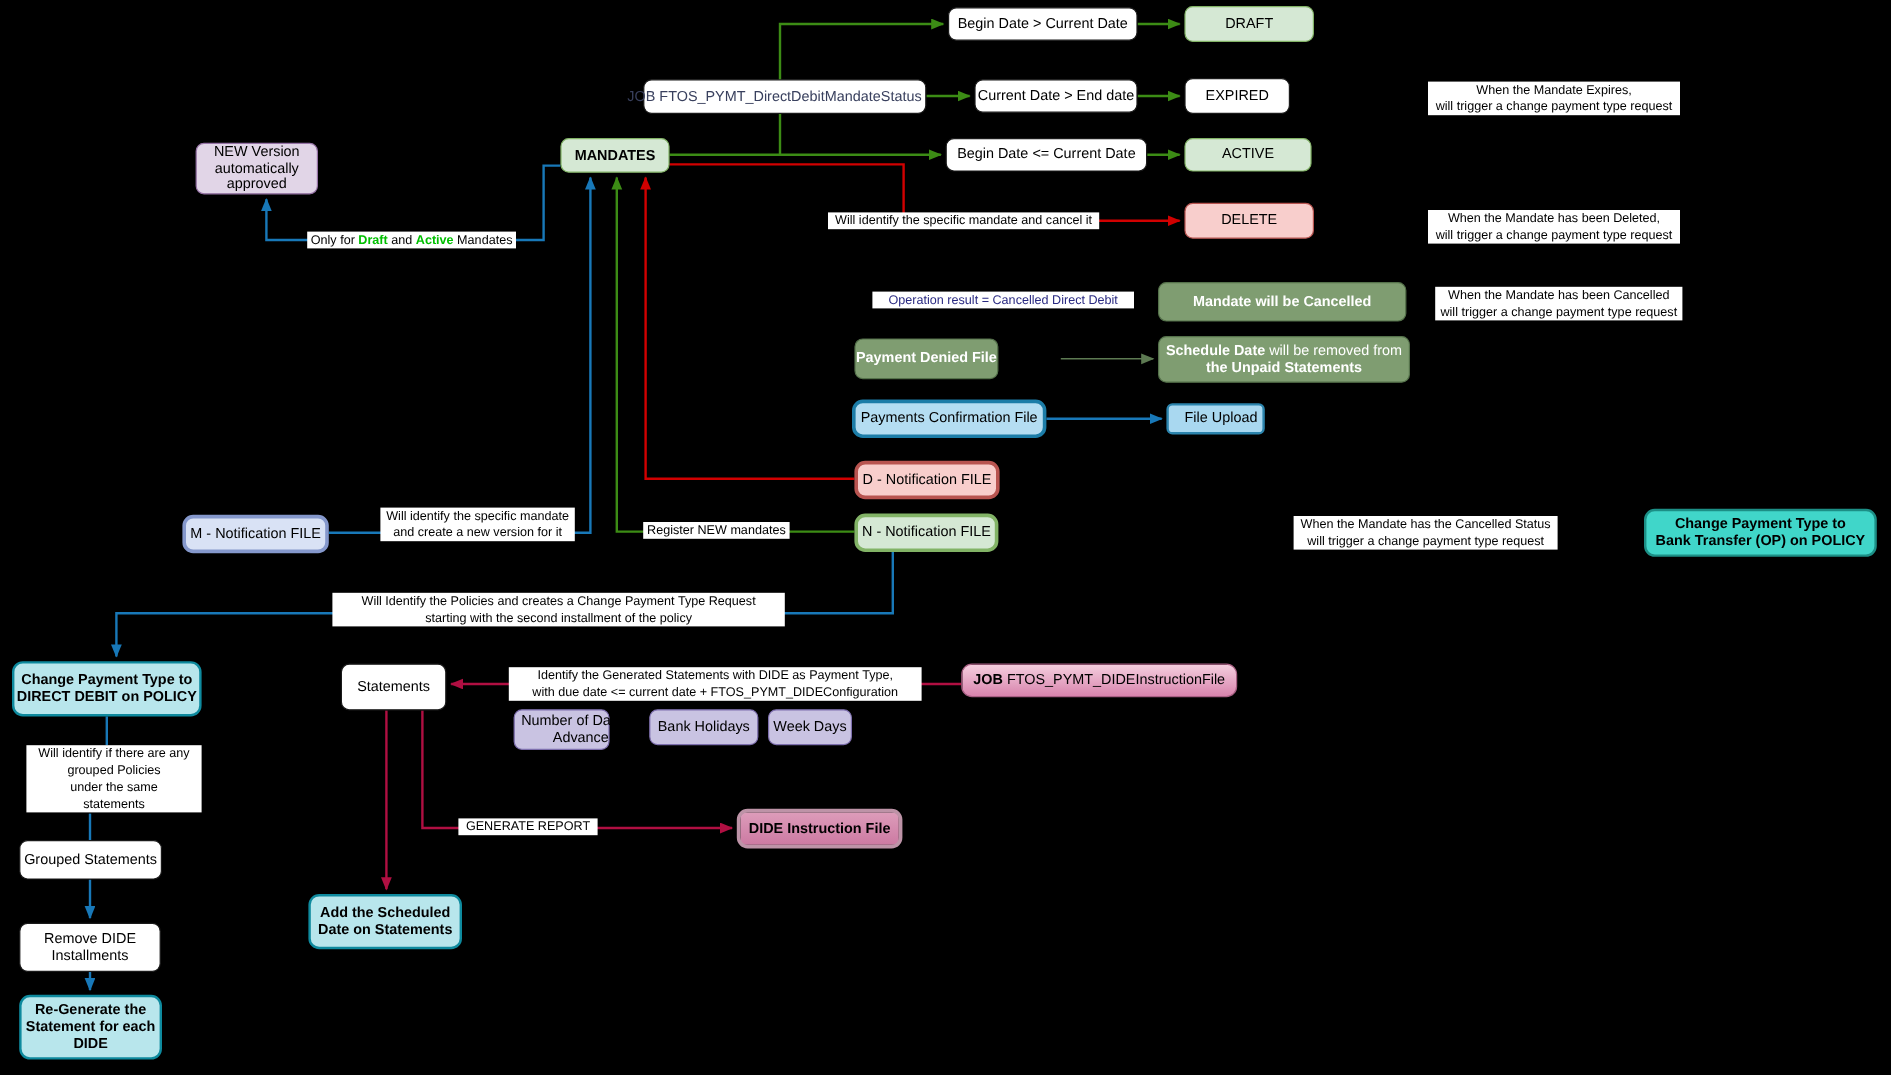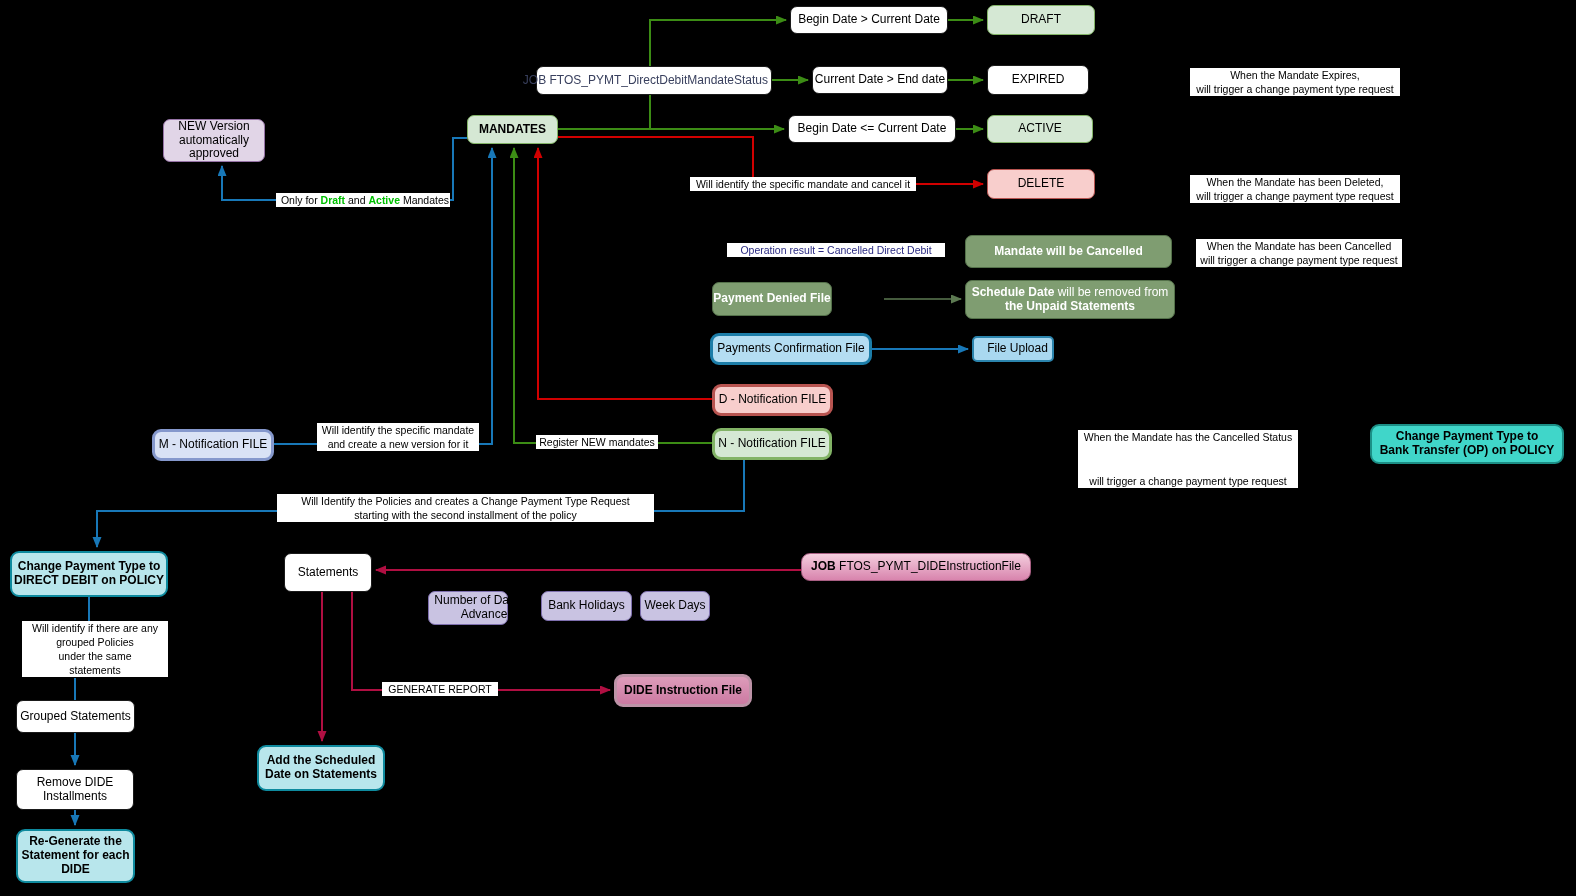--- a/index.html
+++ b/index.html
@@ -41,21 +41,21 @@
     </div>
     <div class="n green" style="left: 987px; top: 5px; width: 108px; height: 30px;">
       <div class="tl">DRAFT</div>
     </div>
     <div class="n white navyText" style="left: 536px; top: 66px; width: 236px; height: 29px; align-items: flex-end;">
       <div class="tl">JOB FTOS_PYMT_DirectDebitMandateStatus</div>
     </div>
     <div class="n white" style="left: 812px; top: 66px; width: 136px; height: 28px;">
       <div class="tl">Current Date &gt; End date</div>
     </div>
-    <div class="n white" style="left: 987px; top: 65px; width: 102px; height: 30px; text-align: right;">
+    <div class="n white" style="left: 987px; top: 65px; width: 88px; height: 30px; text-align: right;">
       <div class="tl">EXPIRED</div>
     </div>
     <div class="n green" style="left: 467px; top: 115px; width: 91px; height: 29px;">
       <div class="tl"><span style="font-weight: 700;">MANDATES</span></div>
     </div>
     <div class="n white" style="left: 788px; top: 115px; width: 168px; height: 28px;">
       <div class="tl">Begin Date &lt;= Current Date</div>
     </div>
     <div class="n green" style="left: 987px; top: 115px; width: 106px; height: 28px;">
       <div class="tl">ACTIVE</div>
@@ -132,36 +132,40 @@
     <div class="n cyan" style="left: 257px; top: 745px; width: 128px; height: 46px;">
       <div class="tl">Add the Scheduled</div>
       <div class="tl">Date on Statements</div>
     </div>
     <div class="n rose" style="left: 614px; top: 674px; width: 138px; height: 33px;">
       <div class="tl"><span style="font-weight: 700;">DIDE Instruction File</span></div>
     </div>
     <div class="lbl " style="left: 690px; top: 177px; width: 226px;">
       <div class="tl">Will identify the specific mandate and cancel it</div>
     </div>
-    <div class="lbl " style="left: 276px; top: 193px; width: 174px; align-items: flex-end;">
+    <div class="lbl " style="left: 256px; top: 193px; width: 174px;">
       <div class="tl"><span>Only for </span><span style="font-weight: 700; color: rgb(0, 191, 0);">Draft</span><span> and </span><span style="font-weight: 700; color: rgb(0, 191, 0);">Active</span><span> Mandates</span></div>
     </div>
     <div class="lbl navy" style="left: 727px; top: 243px; width: 218px;">
       <div class="tl">Operation result = Cancelled Direct Debit</div>
     </div>
     <div class="lbl " style="left: 317px; top: 423px; width: 162px;">
       <div class="tl">Will identify the specific mandate</div>
       <div class="tl">and create a new version for it</div>
     </div>
     <div class="lbl " style="left: 536px; top: 435px; width: 122px;">
       <div class="tl">Register NEW mandates</div>
     </div>
     <div class="lbl " style="left: 277px; top: 494px; width: 377px;">
       <div class="tl">Will Identify the Policies and creates a Change Payment Type Request</div>
       <div class="tl">starting with the second installment of the policy</div>
+    </div>
+    <div class="lbl " style="left: 424px; top: 556px; width: 344px;">
+      <div class="tl">Identify the Generated Statements with DIDE as Payment Type,</div>
+      <div class="tl">with due date &lt;= current date + FTOS_PYMT_DIDEConfiguration</div>
     </div>
     <div class="lbl " style="left: 22px; top: 621px; width: 146px;">
       <div class="tl">Will identify if there are any</div>
       <div class="tl">grouped Policies</div>
       <div class="tl">under the same</div>
       <div class="tl">statements</div>
     </div>
     <div class="lbl " style="left: 382px; top: 682px; width: 116px;">
       <div class="tl">GENERATE REPORT</div>
     </div>
@@ -170,21 +174,21 @@
       <div class="tl">will trigger a change payment type request</div>
     </div>
     <div class="note" style="left: 1190px; top: 175px; width: 210px;">
       <div class="tl">When the Mandate has been Deleted,</div>
       <div class="tl">will trigger a change payment type request</div>
     </div>
     <div class="note" style="left: 1196px; top: 239px; width: 206px;">
       <div class="tl">When the Mandate has been Cancelled</div>
       <div class="tl">will trigger a change payment type request</div>
     </div>
-    <div class="note" style="left: 1078px; top: 430px; width: 220px; gap: 30px;">
+    <div class="note" style="left: 1078px; top: 430px; width: 220px;">
       <div class="tl">When the Mandate has the Cancelled Status</div>
       <div class="tl">will trigger a change payment type request</div>
     </div>
     <svg id="edges" width="1576" height="896">
       <defs>
         <marker id="arr-flow_green" markerUnits="userSpaceOnUse" markerWidth="12" markerHeight="10" refX="10" refY="4.5" orient="auto">
           <path d="M0,0 L11,4.5 L0,9 Z" fill="#3c8c15"></path>
         </marker>
         <marker id="arr-flow_red" markerUnits="userSpaceOnUse" markerWidth="12" markerHeight="10" refX="10" refY="4.5" orient="auto">
           <path d="M0,0 L11,4.5 L0,9 Z" fill="#d10000"></path>

